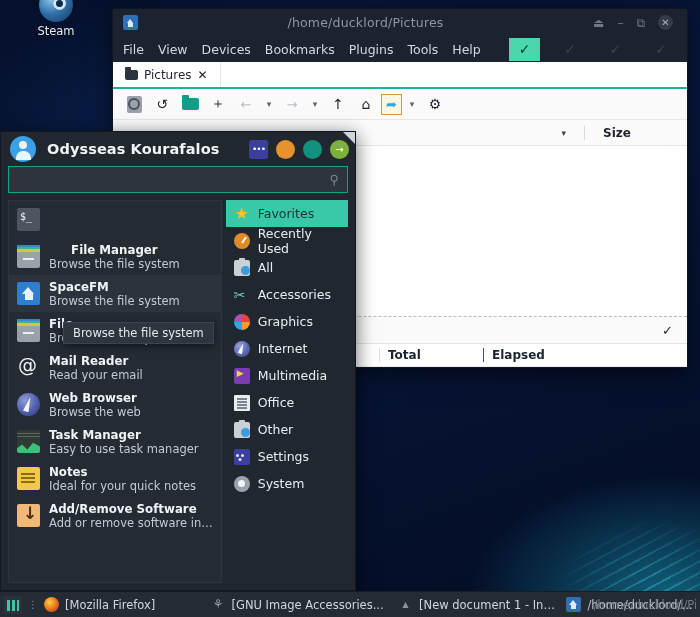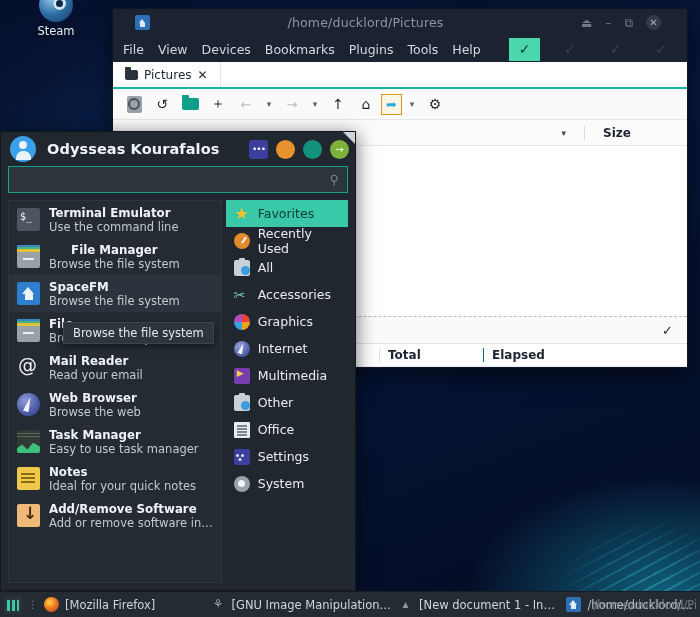--- a/index.html
+++ b/index.html
@@ -71,21 +71,21 @@
   #fm-window {
     position: absolute; left: 112px; top: 8px;
     width: 576px; height: 360px;
     background: #fff;
     border: 1px solid #0d1526;
     box-shadow: 0 6px 22px rgba(0,0,0,.55);
     display: flex; flex-direction: column;
   }
   .titlebar {
     height: 27px; background: #1b2230;
-    display: flex; align-items: center; padding: 0 22px;
+    display: flex; align-items: center; padding: 0 10px;
     color: #9aa4b4; font-size: 12px;
     flex: 0 0 auto;
   }
   .titlebar .app-ico {
     width: 15px; height: 15px; border-radius: 2px;
     background: #2f6fb5; position: relative; flex: 0 0 auto;
   }
   .titlebar .app-ico::after {
     content: ""; position: absolute; left: 4px; top: 4px;
     width: 0; height: 0;
@@ -501,24 +501,20 @@
     <div class="search">
       <input type="text" placeholder="" style="">
       <span class="mag">⚲</span>
     </div>
   </div>
 
   <div class="menu-body">
     <div class="applist" id="applist">
         <div class="app">
           <span class="aico terminal"></span>
-          <span class="txt">
-            <span class="t1" style="display: block;">Terminal Emulator</span>
-            <span class="t2" style="display: block;">Use the command line</span>
-          </span>
         </div>
         <div class="app">
           <span class="aico filemgr"></span>
           <span class="txt">
             <span class="t1" style="display: block; text-align: center;">File Manager</span>
             <span class="t2" style="display: block;">Browse the file system</span>
           </span>
         </div>
         <div class="app sel">
           <span class="aico spacefm"></span>
@@ -593,26 +589,26 @@
         </div>
         <div class="cat">
           <span class="cico net"></span>
           <span>Internet</span>
         </div>
         <div class="cat">
           <span class="cico media"></span>
           <span>Multimedia</span>
         </div>
         <div class="cat">
+          <span class="cico office"></span>
+          <span>Office</span>
+        </div>
+        <div class="cat">
           <span class="cico other"></span>
           <span>Other</span>
-        </div>
-        <div class="cat">
-          <span class="cico office"></span>
-          <span>Office</span>
         </div>
         <div class="cat">
           <span class="cico settings"></span>
           <span>Settings</span>
         </div>
         <div class="cat">
           <span class="cico system"></span>
           <span>System</span>
         </div>
       </div>
@@ -623,21 +619,21 @@
 
 <div id="taskbar">
   <div class="menubtn"></div>
   <div class="dots">⋮</div>
   <div class="tk" style="width:168px">
     <span class="ti firefox"></span>
     <span class="tk-lbl">[Mozilla Firefox]</span>
   </div>
   <div class="tk" style="width:190px">
     <span class="ti gimp">⚘</span>
-    <span class="tk-lbl">[GNU Image Manipulation...</span>
+    <span class="tk-lbl">[GNU Image Accessories...</span>
   </div>
   <div class="tk" style="width:170px">
     <span class="ti ink">▴</span>
     <span class="tk-lbl">[New document 1 - Inksca...</span>
   </div>
   <div class="tk" style="flex:1 1 auto">
     <span class="ti fm"></span>
     <span class="tk-lbl overlap">
       <span class="under">/home/ducklord/Pict</span>
       <span class="over">/home/ducklord/Pict</span>

